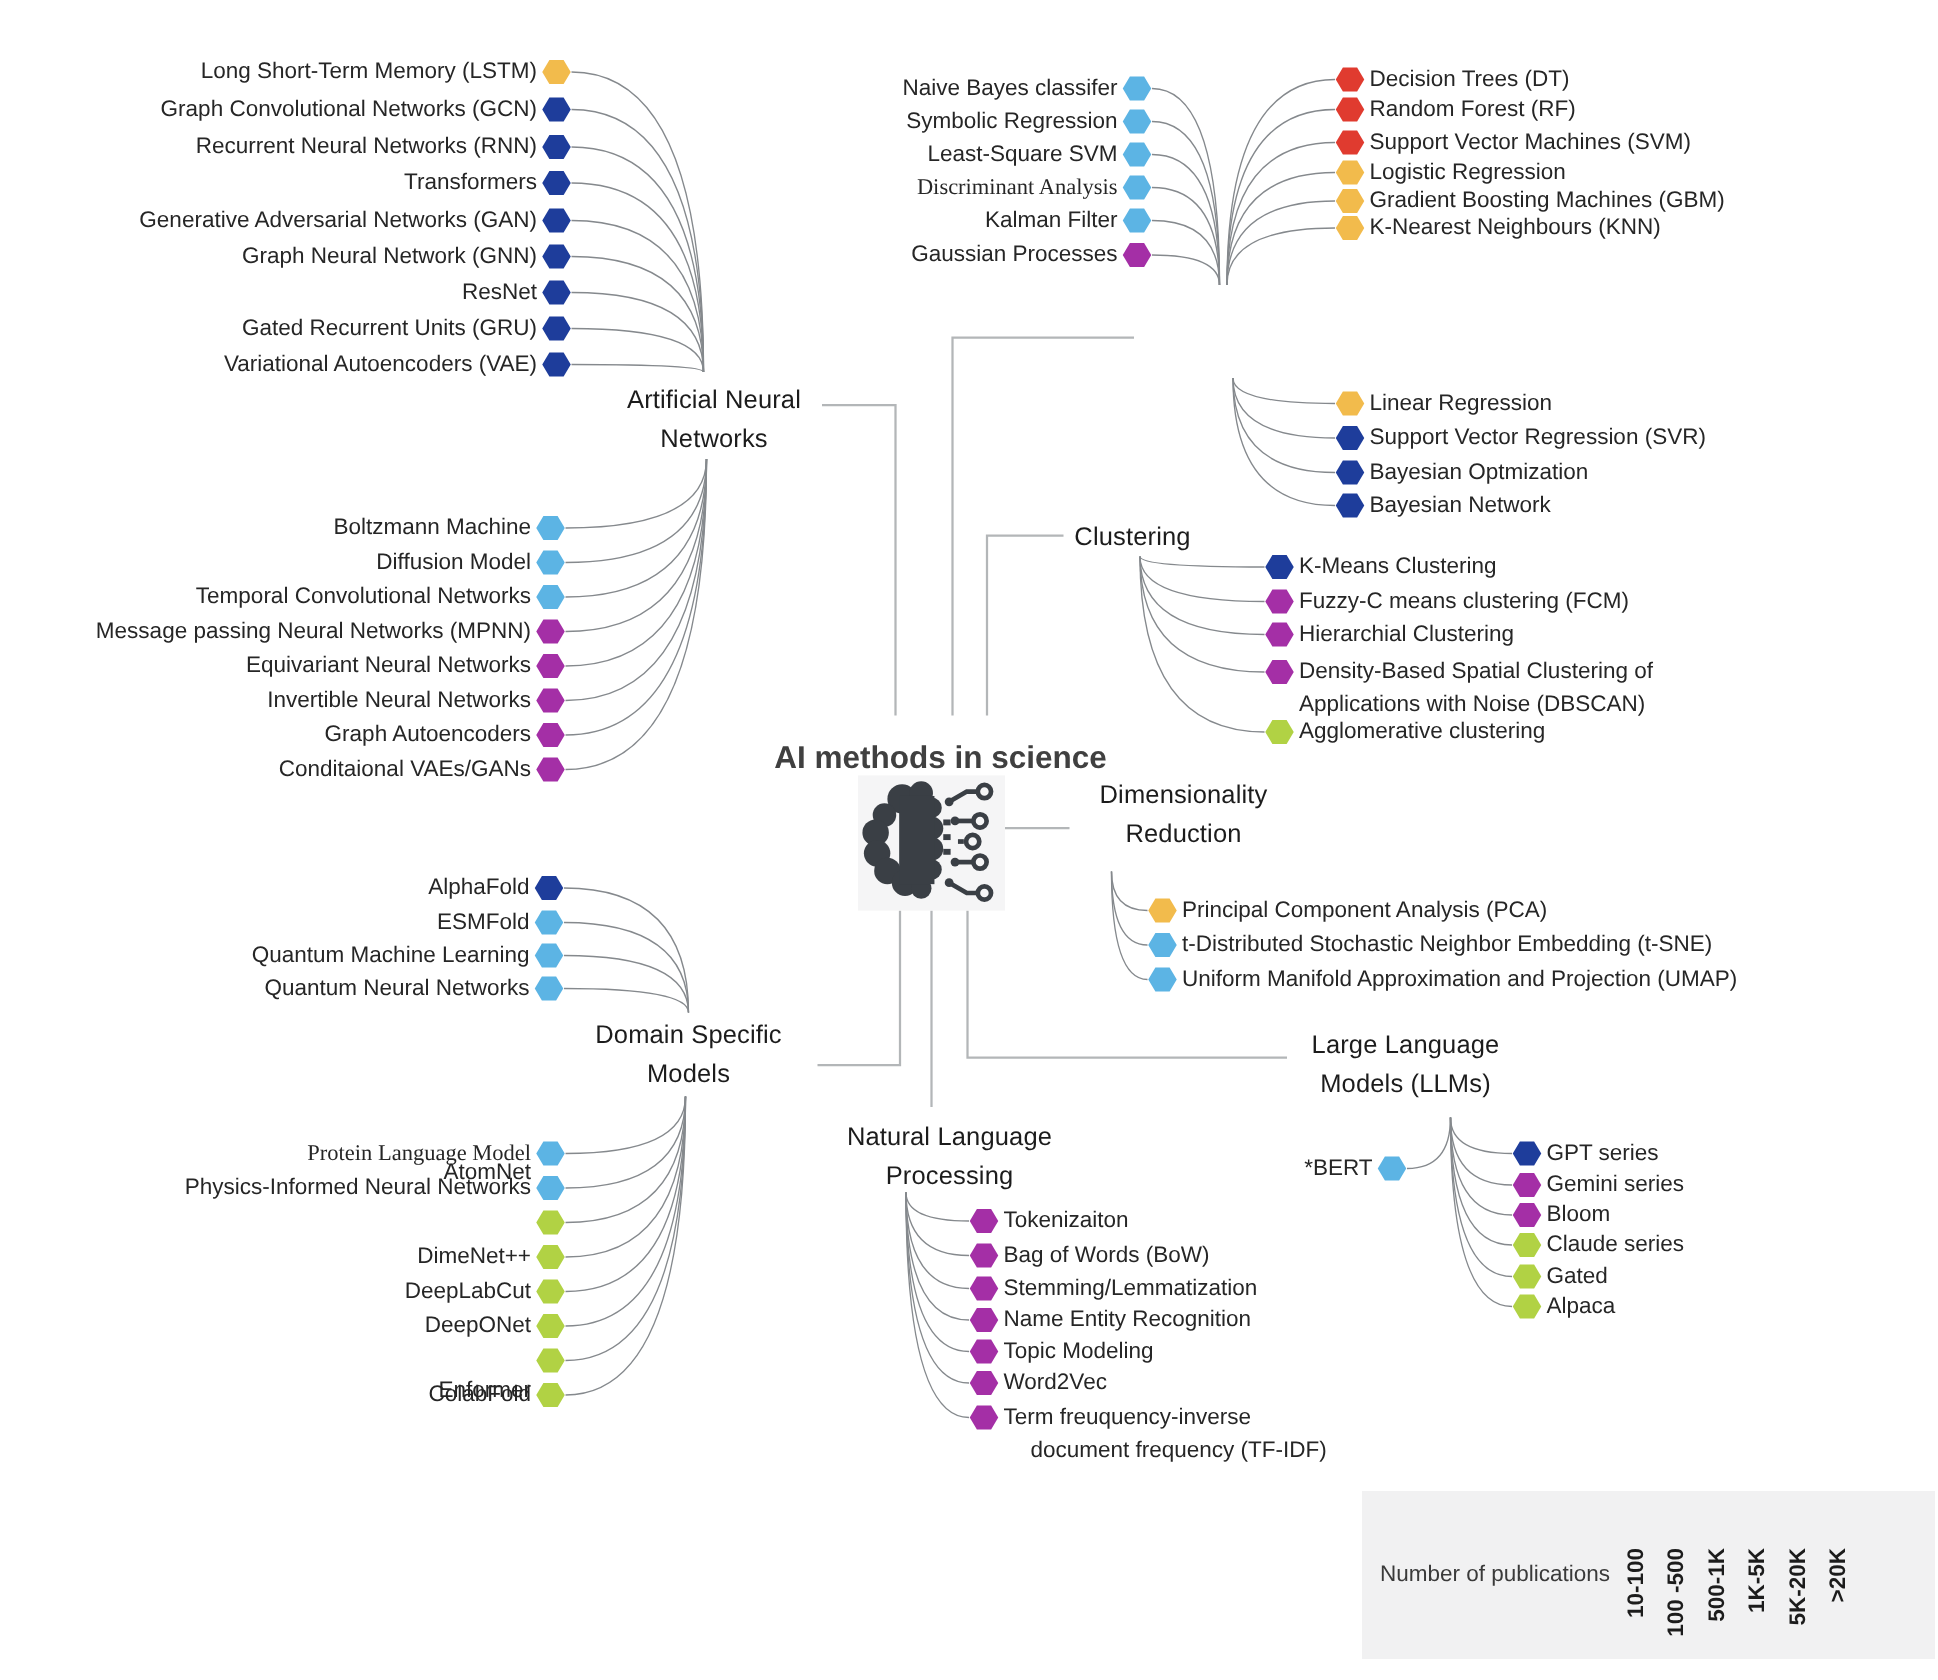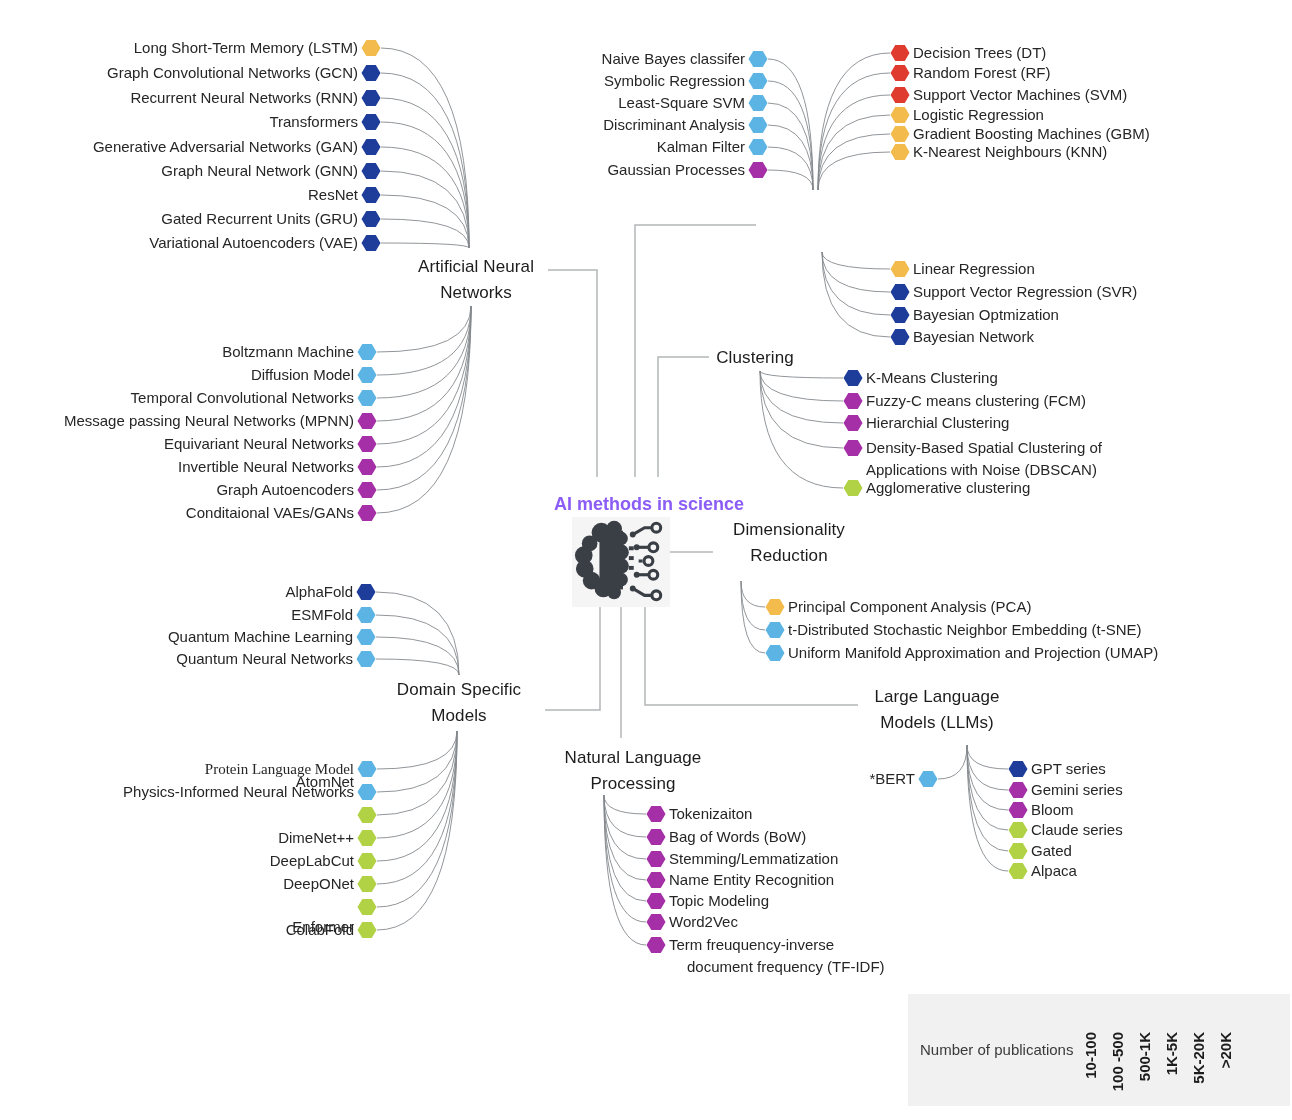--- a/index.html
+++ b/index.html
@@ -11,22 +11,22 @@
   .leaf{
     position:absolute;font-size:15px;line-height:22px;white-space:nowrap;color:#262626;
   }
   .leaf .line2{font-size:15px;line-height:22px;}
   .leaf .line2.indent{padding-left:18px;}
   .hub{
     position:absolute;font-size:17px;line-height:26px;white-space:nowrap;color:#1c1c1c;
     transform:translateX(-50%);text-align:center;letter-spacing:.1px;
   }
   .center-title{
-    position:absolute;left:649px;top:494px;transform:translateX(-50%);
-    font-size:18px;font-weight:bold;white-space:nowrap;color:#8b5cf6;
+    position:absolute;left:627px;top:494px;transform:translateX(-50%);
+    font-size:21px;font-weight:bold;white-space:nowrap;color:#404040;
   }
   .legend-box{position:absolute;left:908px;top:994px;width:382px;height:112px;background:#f1f1f2;}
   .legend-label{position:absolute;left:920px;top:1041px;font-size:15px;color:#3a3a3a;white-space:nowrap;}
   .legend-tick{
     position:absolute;width:20px;height:72px;font-size:15px;font-weight:bold;color:#1c1c1c;
     transform:rotate(-90deg);transform-origin:0 0;white-space:nowrap;text-align:right;width:72px;height:20px;
   }
   .icon-wrap{position:absolute;left:572px;top:516px;width:98px;height:92px;}
 </style>
 </head>
@@ -284,21 +284,21 @@
     </div>
     <div class="leaf" style="top: 48px; right: 547px; text-align: right;">
       <div>Naive Bayes classifer</div>
     </div>
     <div class="leaf" style="top: 70px; right: 547px; text-align: right;">
       <div>Symbolic Regression</div>
     </div>
     <div class="leaf" style="top: 92px; right: 547px; text-align: right;">
       <div>Least-Square SVM</div>
     </div>
-    <div class="leaf" style="top: 114px; right: 547px; text-align: right;">
+    <div class="leaf" style="top: 114px; right: 547px; text-align: right; font-family: Liberation Serif, serif;">
       <div>Discriminant Analysis</div>
     </div>
     <div class="leaf" style="top: 136px; right: 547px; text-align: right;">
       <div>Kalman Filter</div>
     </div>
     <div class="leaf" style="top: 159px; right: 547px; text-align: right;">
       <div>Gaussian Processes</div>
     </div>
     <div class="leaf" style="top: 42px; left: 913px;">
       <div>Decision Trees  (DT)</div>

